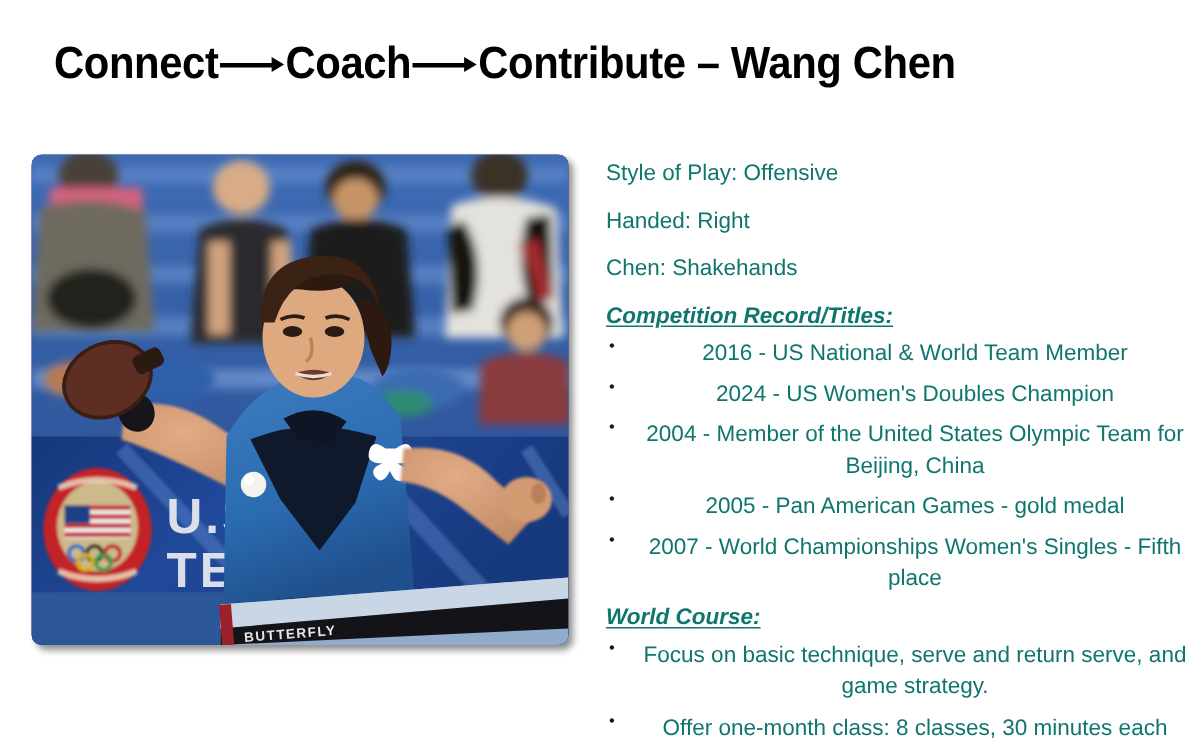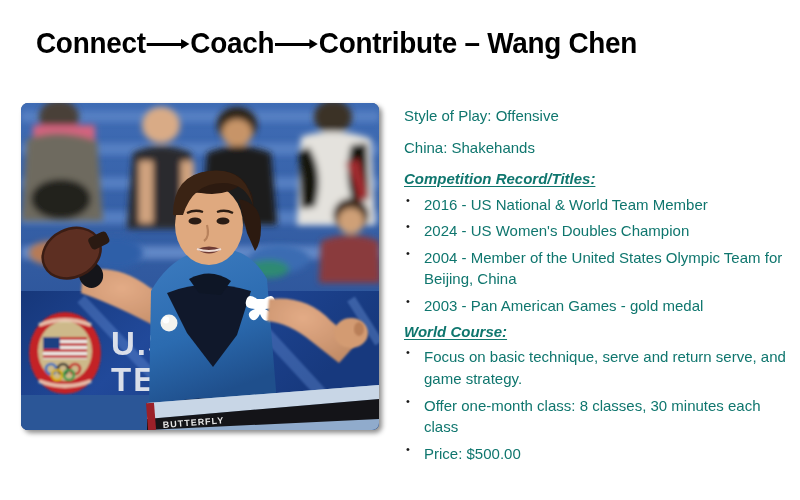--- a/index.html
+++ b/index.html
@@ -90,20 +90,21 @@
     text-decoration: underline;
     text-underline-offset: 2px;
     margin-bottom: 5px;
     margin-top: 1px;
     font-style: italic;
   }
   ul.bullets {
     list-style: none;
     margin: 0 0 2px 0;
     padding: 0;
+    text-align: center;
   }
   ul.bullets li {
     position: relative;
     padding-left: 20px;
     margin-bottom: 5.5px;
     line-height: 1.42;
   }
   ul.bullets li::before {
     content: "\2022";
     position: absolute;
@@ -285,28 +286,30 @@
       <path d="M126 316 L358 296 L358 316 L126 327 z" fill="#141418"></path>
       <text x="142" y="325" font-family="Liberation Sans, sans-serif" font-size="9" font-weight="bold" fill="#e6e6e6" letter-spacing="1" transform="rotate(-4.5 142 325)">BUTTERFLY</text>
       <rect x="126" y="300" width="8" height="27" fill="#9b2029" transform="rotate(-4.5 130 313)"></rect>
     </g>
   </svg>
 </div>
 
 <div id="info-column">
 
   <div class="info-line">Style of Play: Offensive</div>
-  <div class="info-line">China: Shakehands</div>
+  <div class="info-line">Handed: Right</div>
+  <div class="info-line">Chen: Shakehands</div>
 
   <div class="section-heading">Competition Record/Titles:</div>
   <ul class="bullets" id="competition-bullets">
     <li>2016 - US National &amp; World Team Member</li>
     <li>2024 - US Women's Doubles Champion</li>
     <li>2004 - Member of the United States Olympic Team for Beijing, China</li>
-    <li>2003 - Pan American Games - gold medal</li>
+    <li>2005 - Pan American Games - gold medal</li>
+    <li>2007 - World Championships Women's Singles - Fifth place</li>
   </ul>
 
   <div class="section-heading">World Course:</div>
   <ul class="bullets" id="course-bullets">
     <li>Focus on basic technique, serve and return serve, and game strategy.</li>
     <li>Offer one-month class: 8 classes, 30 minutes each class</li>
     <li>Price: $500.00</li>
   </ul>
 
 </div>

